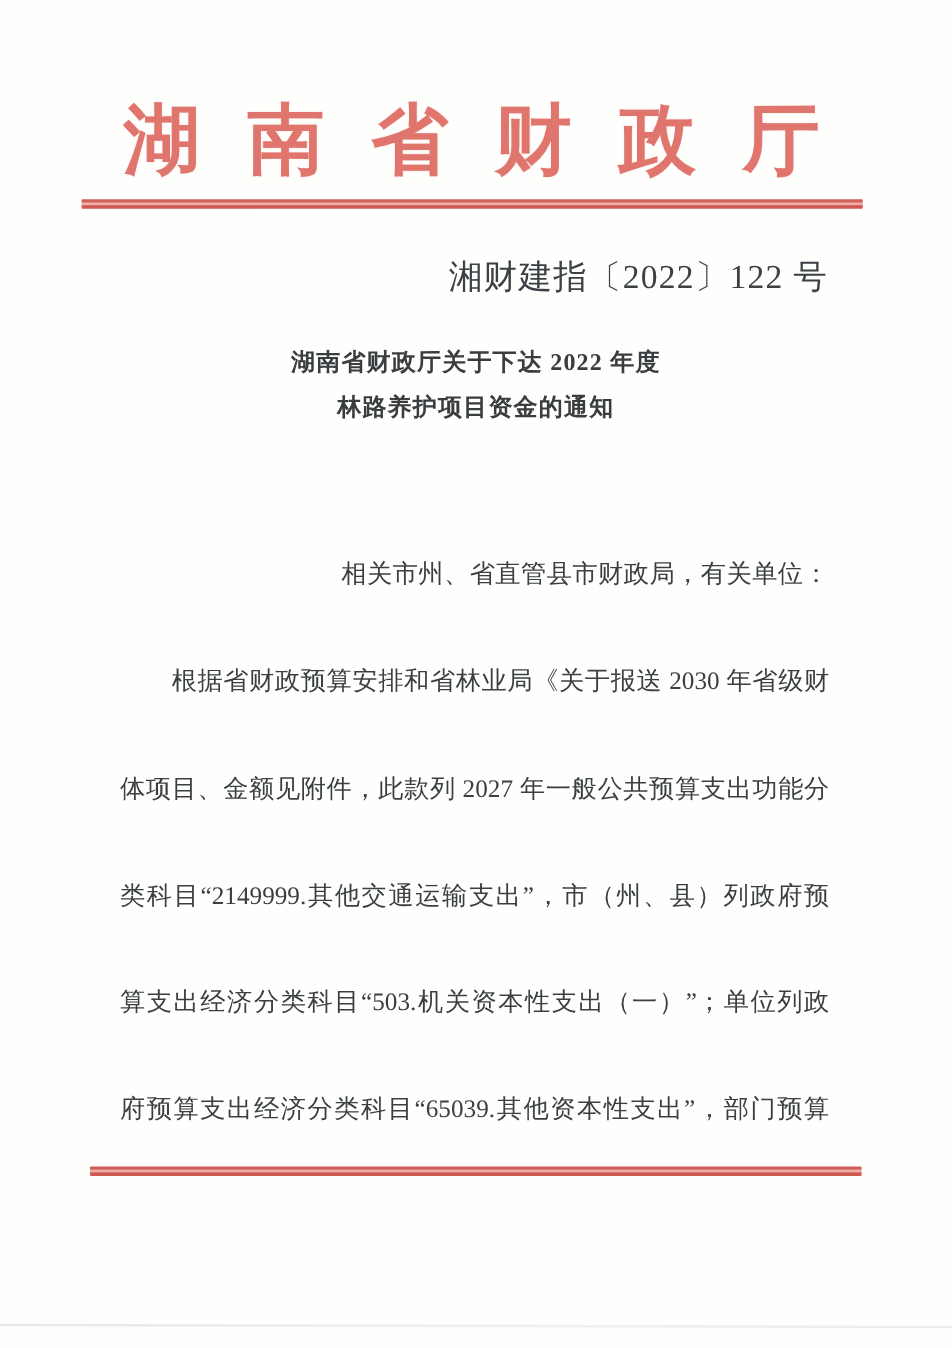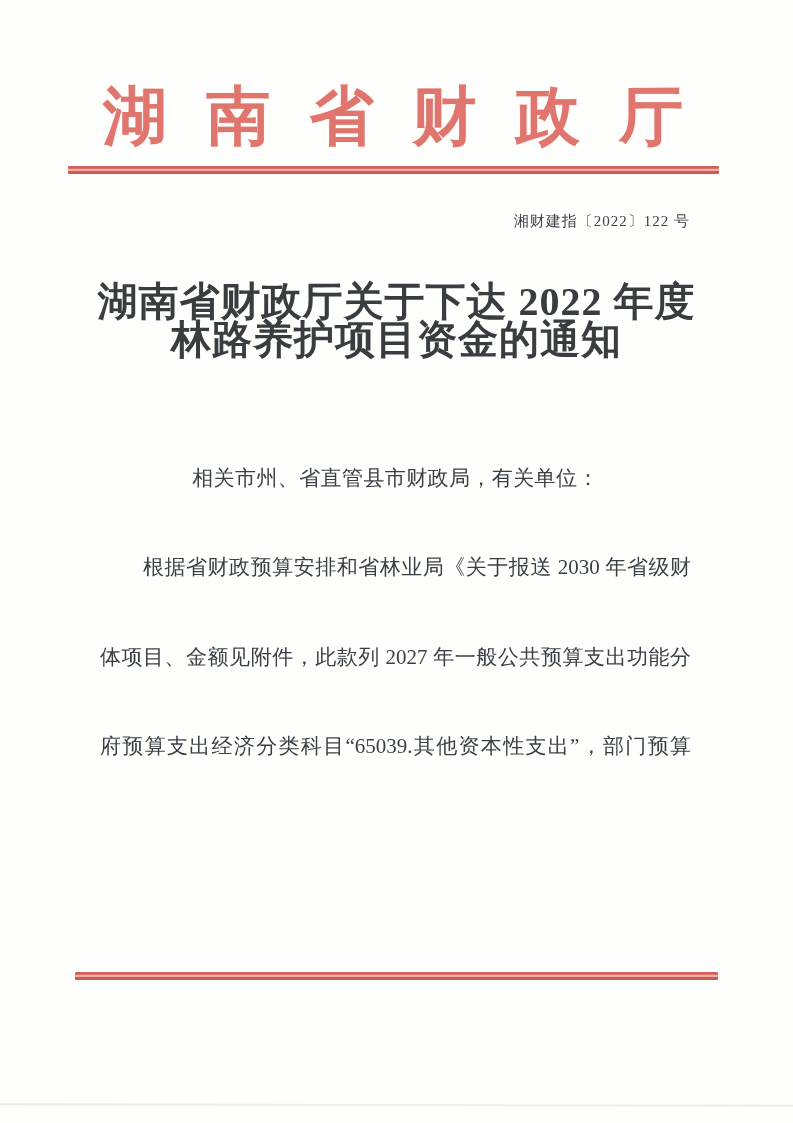--- a/index.html
+++ b/index.html
@@ -33,31 +33,31 @@
       #cd5950 68%, #cd5950 100%);
     border-radius: 1px;
   }
   .rule-red.top   { left: 68px; top: 166px; width: 651px; }
   .rule-red.bottom{ left: 75px; top: 972px; width: 643px; }
 
   
   .doc-number {
     position: absolute;
     right: 103px; top: 212px;
-    font-size: 15px; color: #3c4146;
+    font-size: 28px; color: #3c4146;
     letter-spacing: 1px;
     white-space: nowrap;
   }
 
   
   .doc-title {
     position: absolute;
     left: 0; top: 283px; width: 793px;
     text-align: center;
-    font-size: 40px; font-weight: bold;
+    font-size: 20px; font-weight: bold;
     color: #393d40;
     line-height: 38px;
     letter-spacing: 1px;
   }
 
   
   .body-text {
     position: absolute;
     left: 100px; top: 409px; width: 591px;
     font-size: 21px; color: #3a3f43;
@@ -65,21 +65,21 @@
   }
   .body-line {
     height: 39.3px; line-height: 39.3px;
     overflow: hidden;
   }
   .body-line.fill {
     text-align: justify;
     text-align-last: justify;
   }
   .body-line.short {
-    text-align: center;
+    text-align: right;
     letter-spacing: 0.4px;
   }
 
   
   .page-edge {
     position: absolute;
     left: 0; top: 1104px; width: 793px; height: 2px;
     background: linear-gradient(to right, #e2e6e6, #e9ecec 60%, #e4e8e8);
     transform: rotate(0.12deg);
     opacity: .8;
@@ -105,20 +105,22 @@
 
   <div class="doc-title">
     <div>湖南省财政厅关于下达 2022 年度</div>
     <div>林路养护项目资金的通知</div>
   </div>
 
   <div class="body-text">
     <div class="body-line short">相关市州、省直管县市财政局，有关单位：</div>
     <div class="body-line fill">　　根据省财政预算安排和省林业局《关于报送 2030 年省级财</div>
     <div class="body-line fill">体项目、金额见附件，此款列 2027 年一般公共预算支出功能分</div>
+    <div class="body-line fill">类科目“2149999.其他交通运输支出”，市（州、县）列政府预</div>
+    <div class="body-line fill">算支出经济分类科目“503.机关资本性支出（一）”；单位列政</div>
     <div class="body-line fill">府预算支出经济分类科目“65039.其他资本性支出”，部门预算</div>
     
     
     
     
     
     
   </div>
 
   <div class="rule-red bottom"></div>

